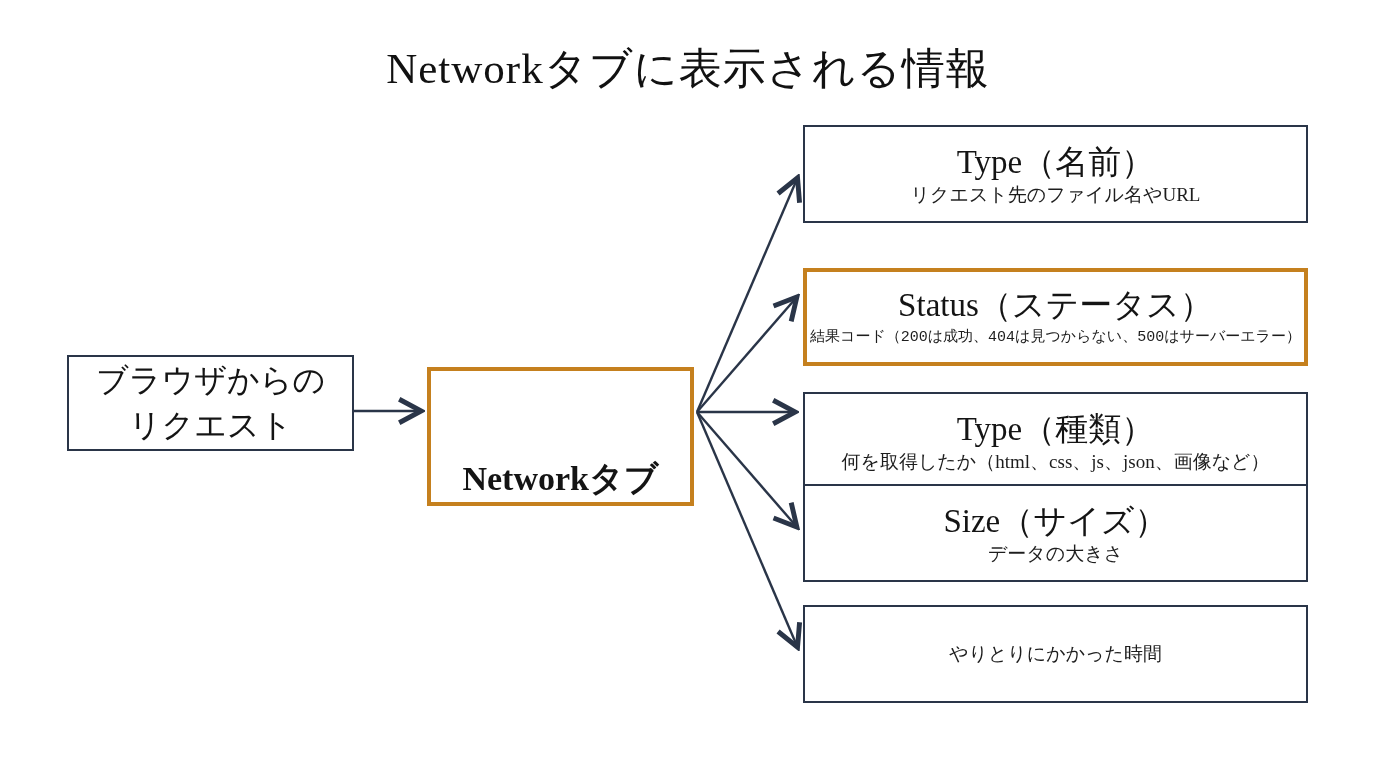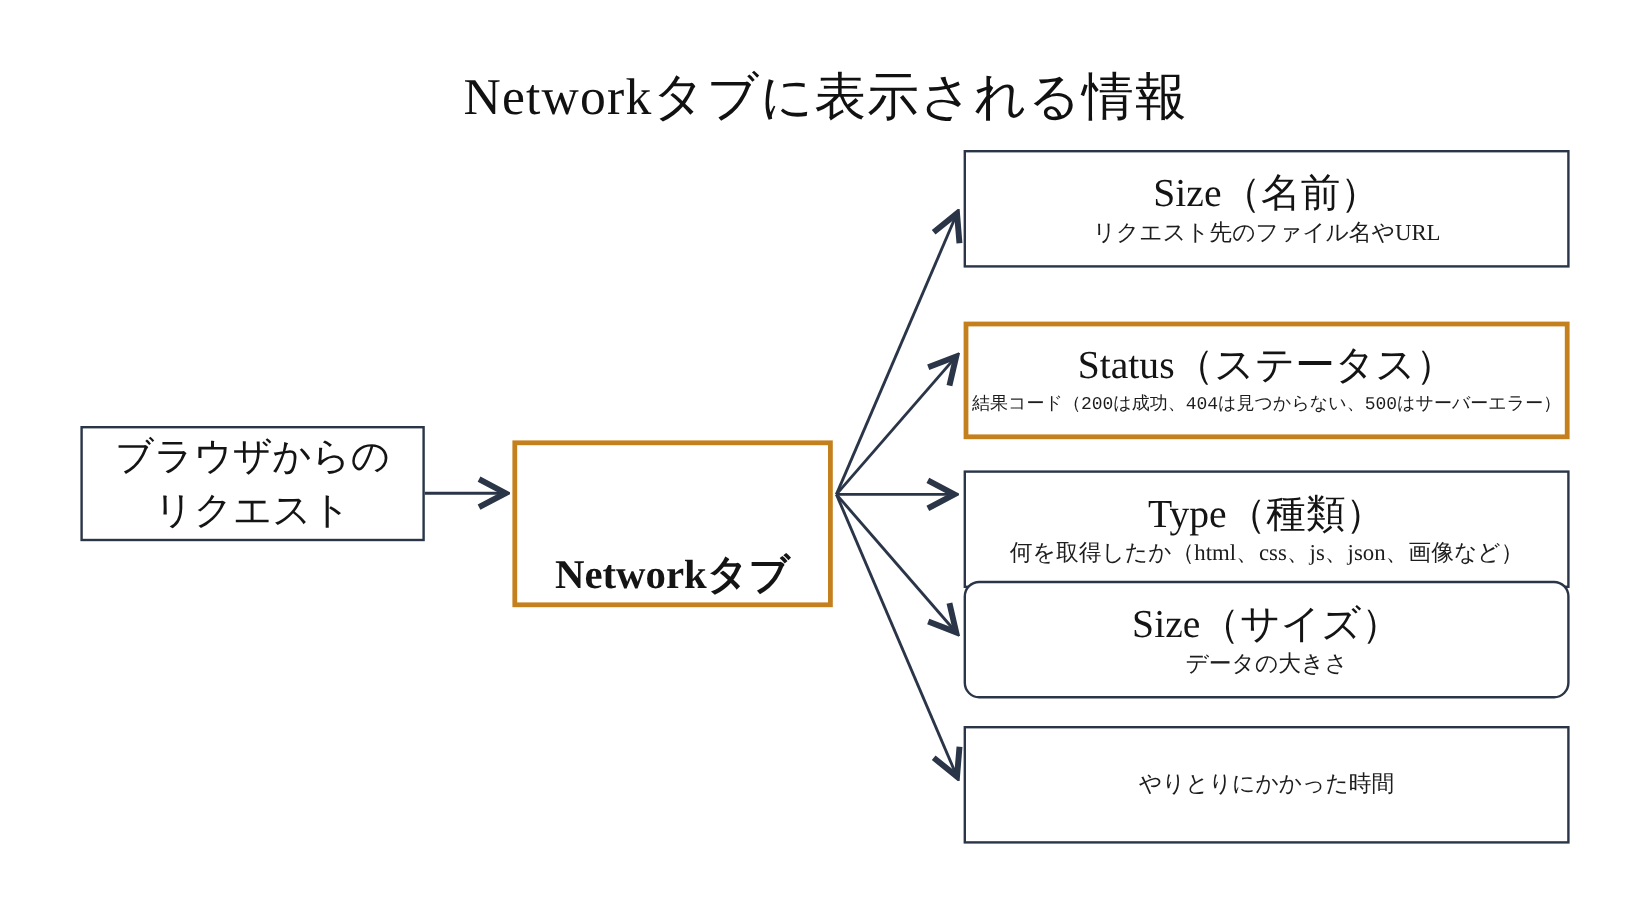--- a/index.html
+++ b/index.html
@@ -5,21 +5,21 @@
   html,body{margin:0;padding:0;background:#ffffff;}
   .stage{
     position:relative;
     width:1376px;height:768px;
     background:#ffffff;
     font-family:"Liberation Serif","DejaVu Serif",serif;
     color:#141414;
     overflow:hidden;
   }
   .title{
-    position:absolute;top:52px;left:0;width:100%;
+    position:absolute;top:40px;left:0;width:100%;
     text-align:center;
     font-size:43px;
     letter-spacing:1px;
     color:#111111;
   }
   .edges{position:absolute;top:0;left:0;}
   .edges line{stroke:var(--line,#2A3548);stroke-width:2.4;}
   .node{
     position:absolute;
     background:#ffffff;
@@ -67,35 +67,35 @@
   <div class="node left-node">
     <div>ブラウザからの</div>
     <div>リクエスト</div>
   </div>
 
   <div class="node center-node highlight">
     <div>Networkタブ</div>
   </div>
 
   <div class="node right-node" style="top:125px;">
-    <div class="node-title">Size（名前）</div>
+    <div class="node-title">Type（名前）</div>
     <div class="node-subtitle">リクエスト先のファイル名やURL</div>
   </div>
 
   <div class="node right-node small-sub highlight" style="top:244px;">
     <div class="node-title">Status（ステータス）</div>
     <div class="node-subtitle">結果コード（200は成功、404は見つからない、500はサーバーエラー）</div>
   </div>
 
   <div class="node right-node" style="top:364px;margin-top:28px;">
     <div class="node-title">Type（種類）</div>
     <div class="node-subtitle">何を取得したか（html、css、js、json、画像など）</div>
   </div>
 
-  <div class="node right-node" style="top:484px;border-radius:13px;">
+  <div class="node right-node" style="top:484px;">
     <div class="node-title">Size（サイズ）</div>
     <div class="node-subtitle">データの大きさ</div>
   </div>
 
   <div class="node right-node" style="top:605px;">
     <div class="node-subtitle">やりとりにかかった時間</div>
   </div>
 
 </div>
 

